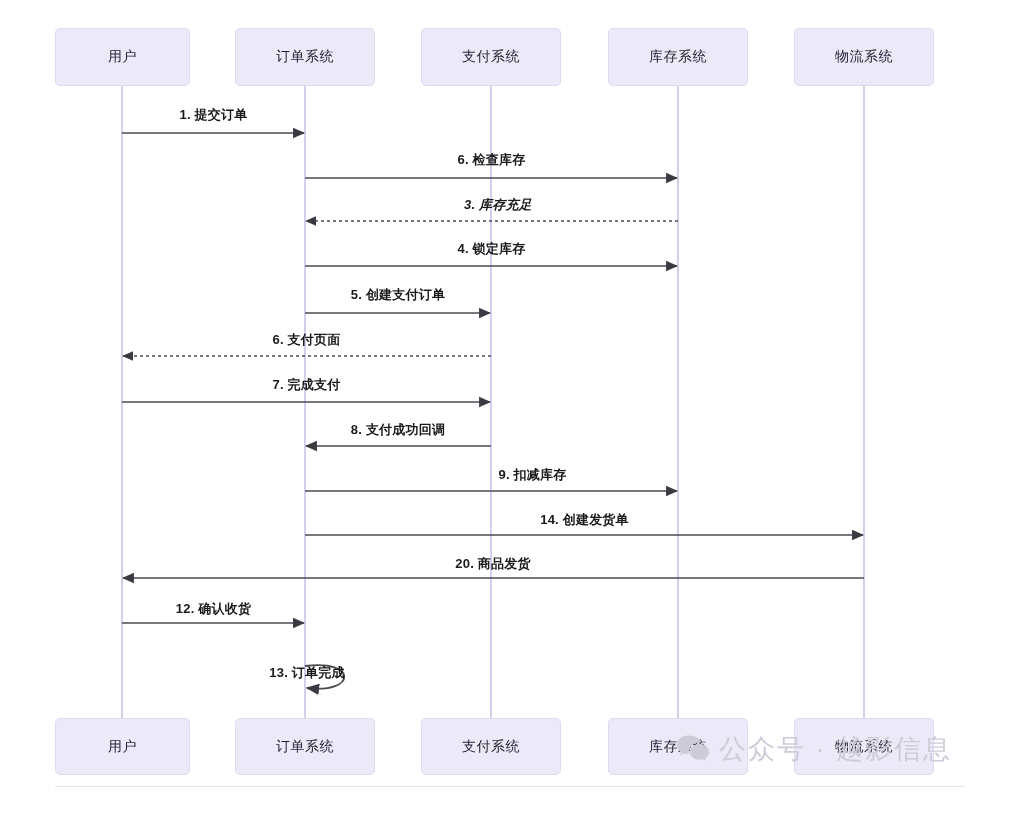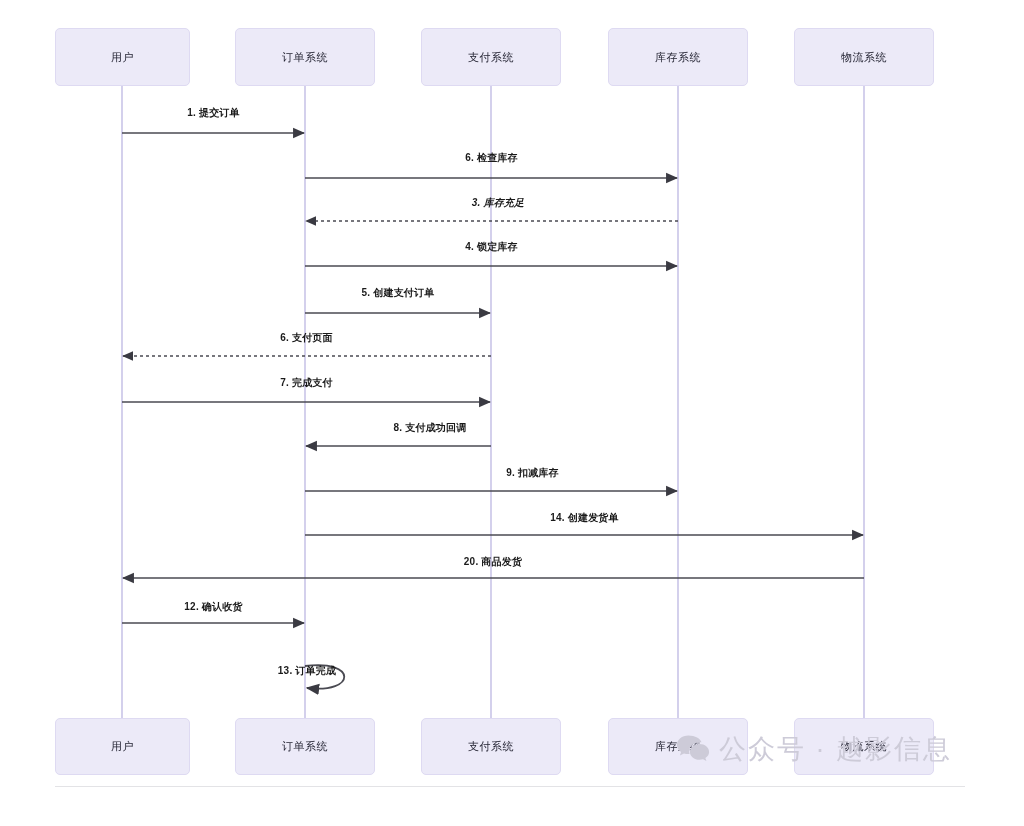--- a/index.html
+++ b/index.html
@@ -23,28 +23,28 @@
   }
   .participant-box {
     position: absolute;
     display: flex;
     align-items: center;
     justify-content: center;
     background: #ECEAF8;
     border: 1px solid #DEDAF2;
     border-radius: 5px;
     color: #1f1f2e;
-    font-size: 11px;
+    font-size: 14px;
     letter-spacing: 0.5px;
     user-select: none;
   }
   .msg-label {
     position: absolute;
     color: #1a1a1a;
-    font-size: 10px;
+    font-size: 13px;
     font-weight: bold;
     white-space: nowrap;
     letter-spacing: 0.2px;
     user-select: none;
   }
   .msg-label.center { transform: translateX(-50%); }
   .watermark {
     position: absolute;
     display: flex;
     align-items: center;
@@ -143,21 +143,21 @@
       </div>
     </div>
   <div id="message-labels">
       <div class="msg-label center" style="left: 213.5px; top: 106px;">1. 提交订单</div>
       <div class="msg-label center" style="left: 491.5px; top: 151px;">6. 检查库存</div>
       <div class="msg-label center" style="left: 498px; top: 196px; font-style: italic;">3. 库存充足</div>
       <div class="msg-label center" style="left: 491.5px; top: 240px;">4. 锁定库存</div>
       <div class="msg-label center" style="left: 398px; top: 286px; text-align: right;">5. 创建支付订单</div>
       <div class="msg-label center" style="left: 306.5px; top: 331px;">6. 支付页面</div>
       <div class="msg-label center" style="left: 306.5px; top: 376px;">7. 完成支付</div>
-      <div class="msg-label center" style="left: 398px; top: 421px; margin-left: 32px;">8. 支付成功回调</div>
+      <div class="msg-label center" style="left: 398px; top: 421px;">8. 支付成功回调</div>
       <div class="msg-label center" style="left: 491.5px; top: 466px; margin-left: 41px;">9. 扣减库存</div>
       <div class="msg-label center" style="left: 584.5px; top: 511px;">14. 创建发货单</div>
       <div class="msg-label center" style="left: 493px; top: 555px;">20. 商品发货</div>
       <div class="msg-label center" style="left: 213.5px; top: 600px;">12. 确认收货</div>
       <div class="msg-label center" style="left: 307px; top: 644px; margin-top: 20px;">13. 订单完成</div>
     </div>
 
   <div class="footer-rule"></div>
 
   <div class="watermark" id="watermark" style="left: 676px; top: 731px;">

